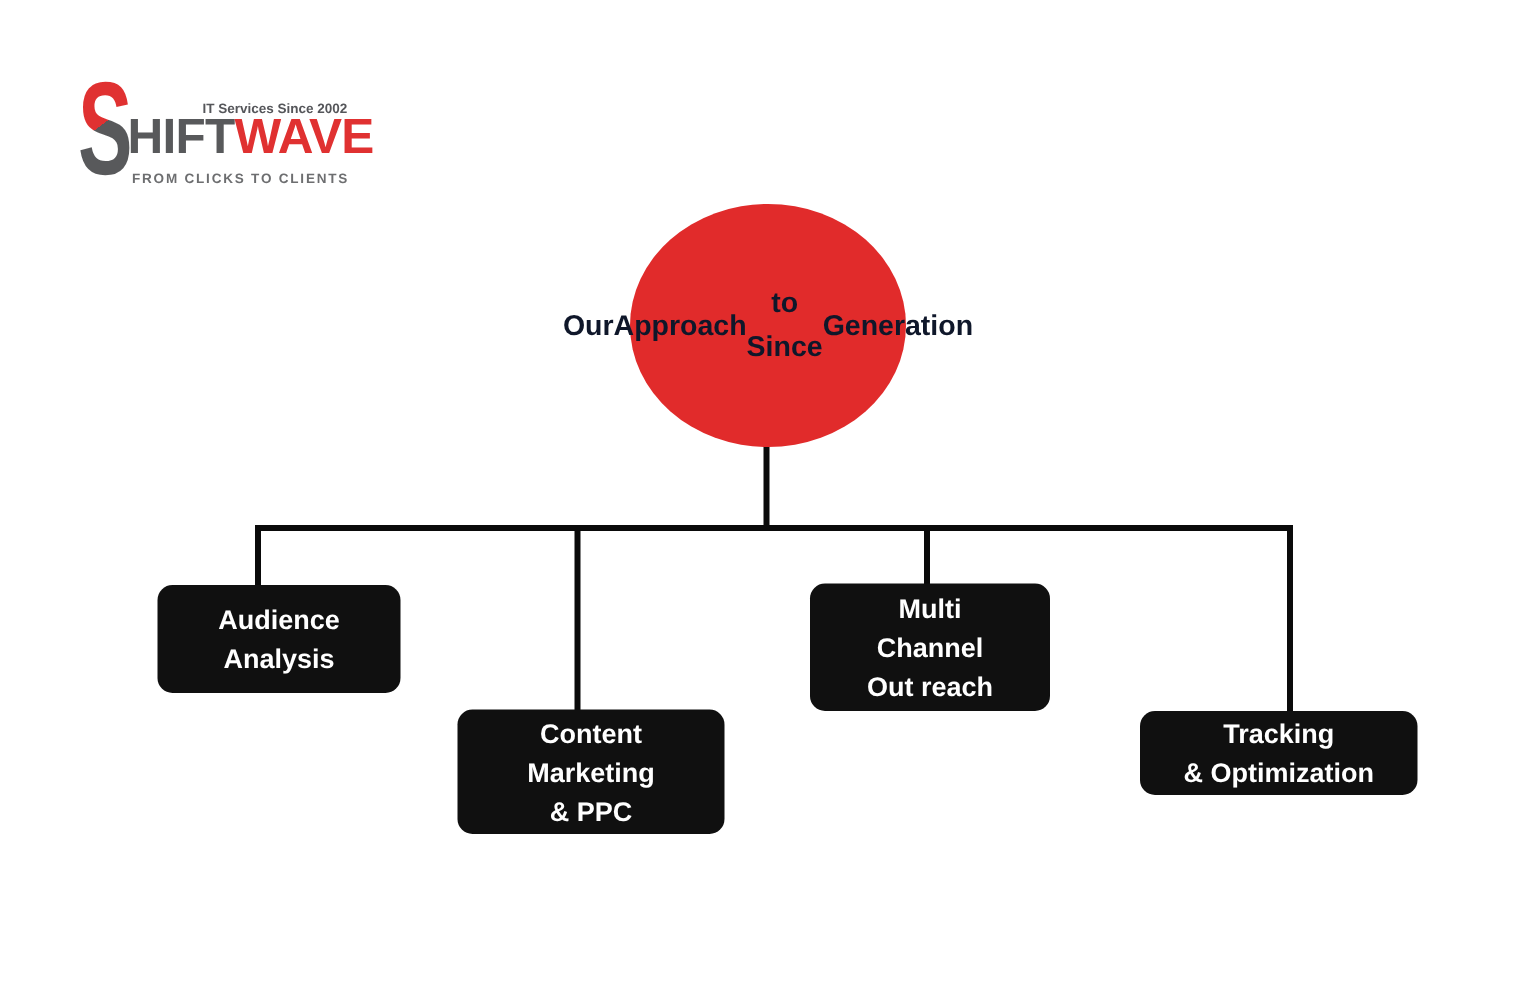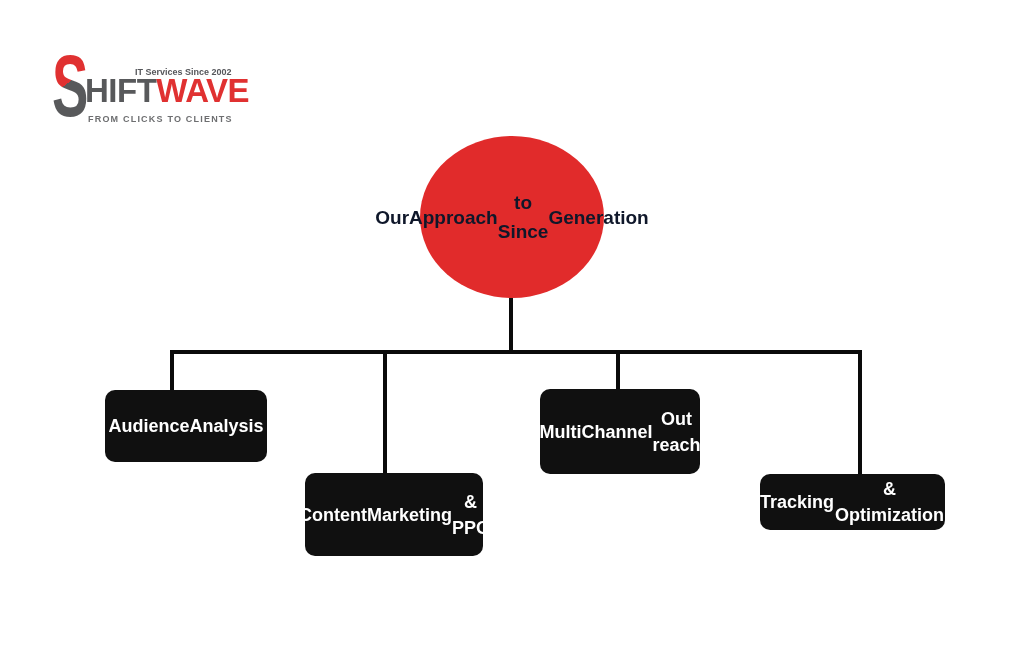--- a/index.html
+++ b/index.html
@@ -49,21 +49,21 @@
     background:#e12b2b; z-index:2;
     display:flex; flex-direction:row; align-items:center; justify-content:center;
     color:#0f172a; font-weight:bold; font-size:19px; line-height:29px;
     text-align:center;
   }
   .root-circle span { display:block; }
 
   
   .node-box {
     position:absolute; background:#101010; border-radius:10px; z-index:2;
-    display:flex; flex-direction:row; align-items:center; justify-content:center;
+    display:flex; flex-direction:column; align-items:center; justify-content:center;
     color:#ffffff; font-weight:bold; font-size:18px; line-height:26px;
     text-align:center;
   }
   .node-box span { display:block; }
   .box-audience  { left:105px; top:390px; width:162px; height:72px; }
   .box-content   { left:305px; top:473px; width:178px; height:83px; }
   .box-multi     { left:540px; top:389px; width:160px; height:85px; }
   .box-tracking  { left:760px; top:474px; width:185px; height:56px; }
 </style>
 </head>

